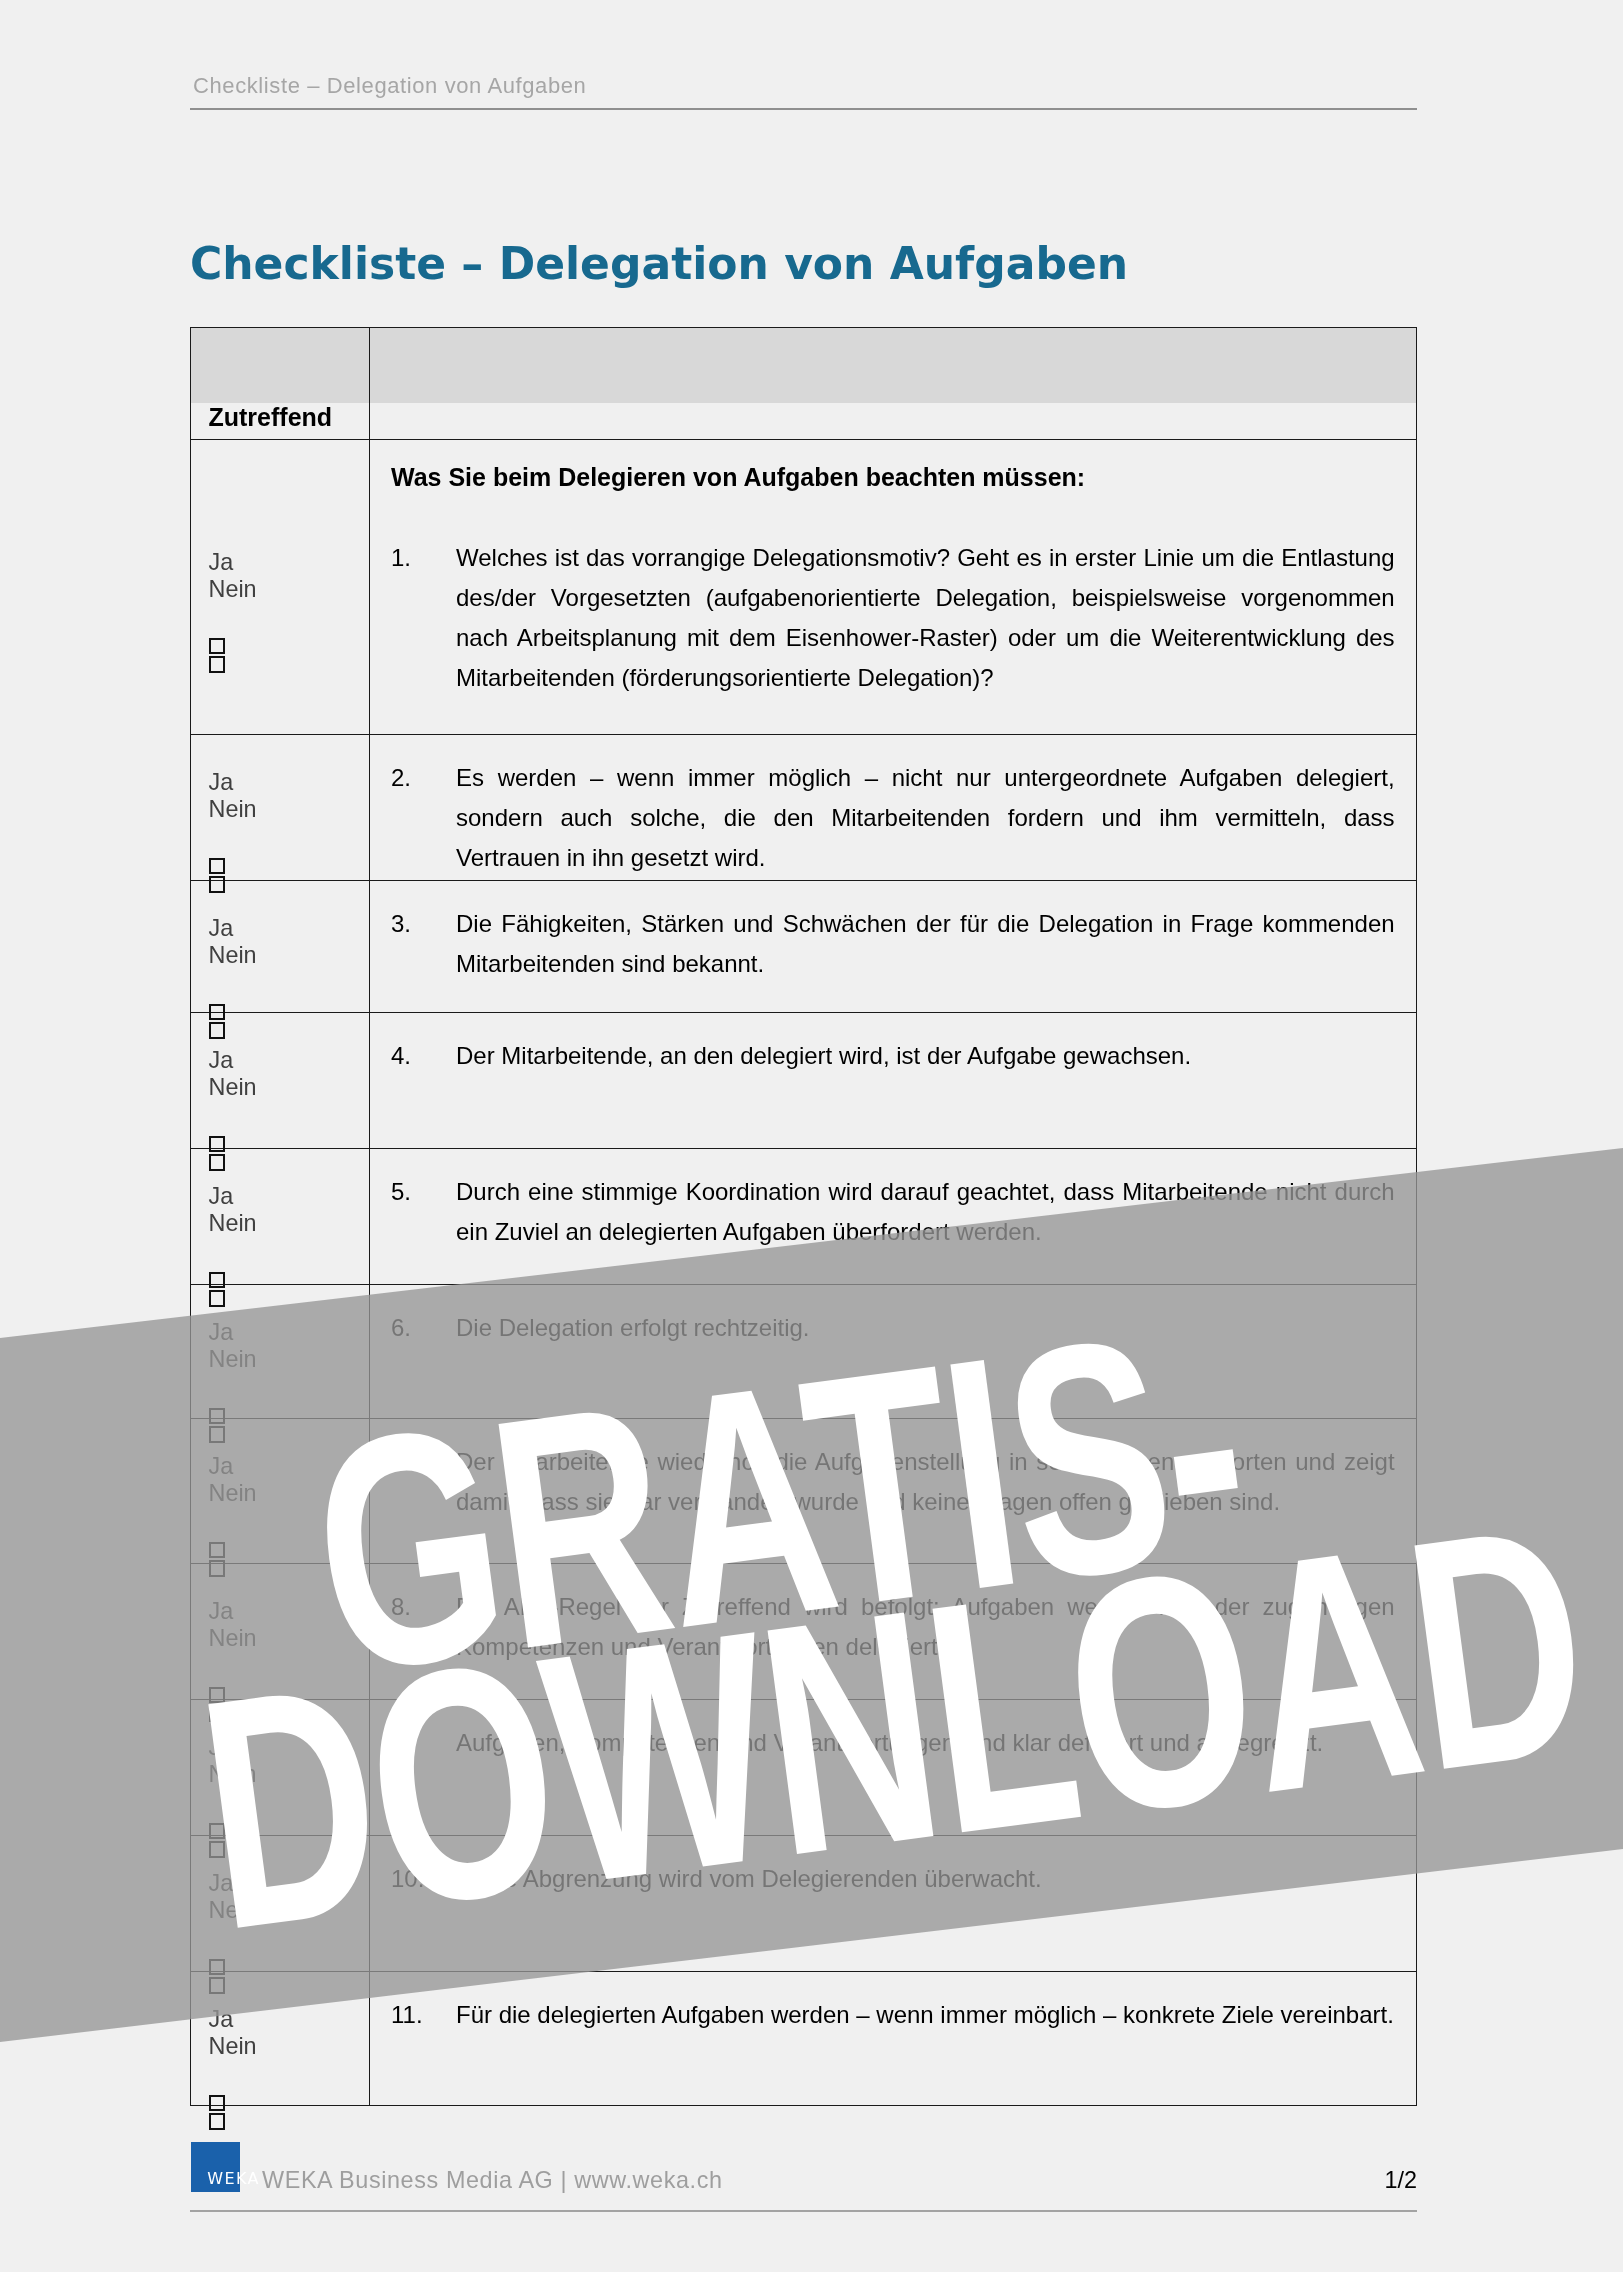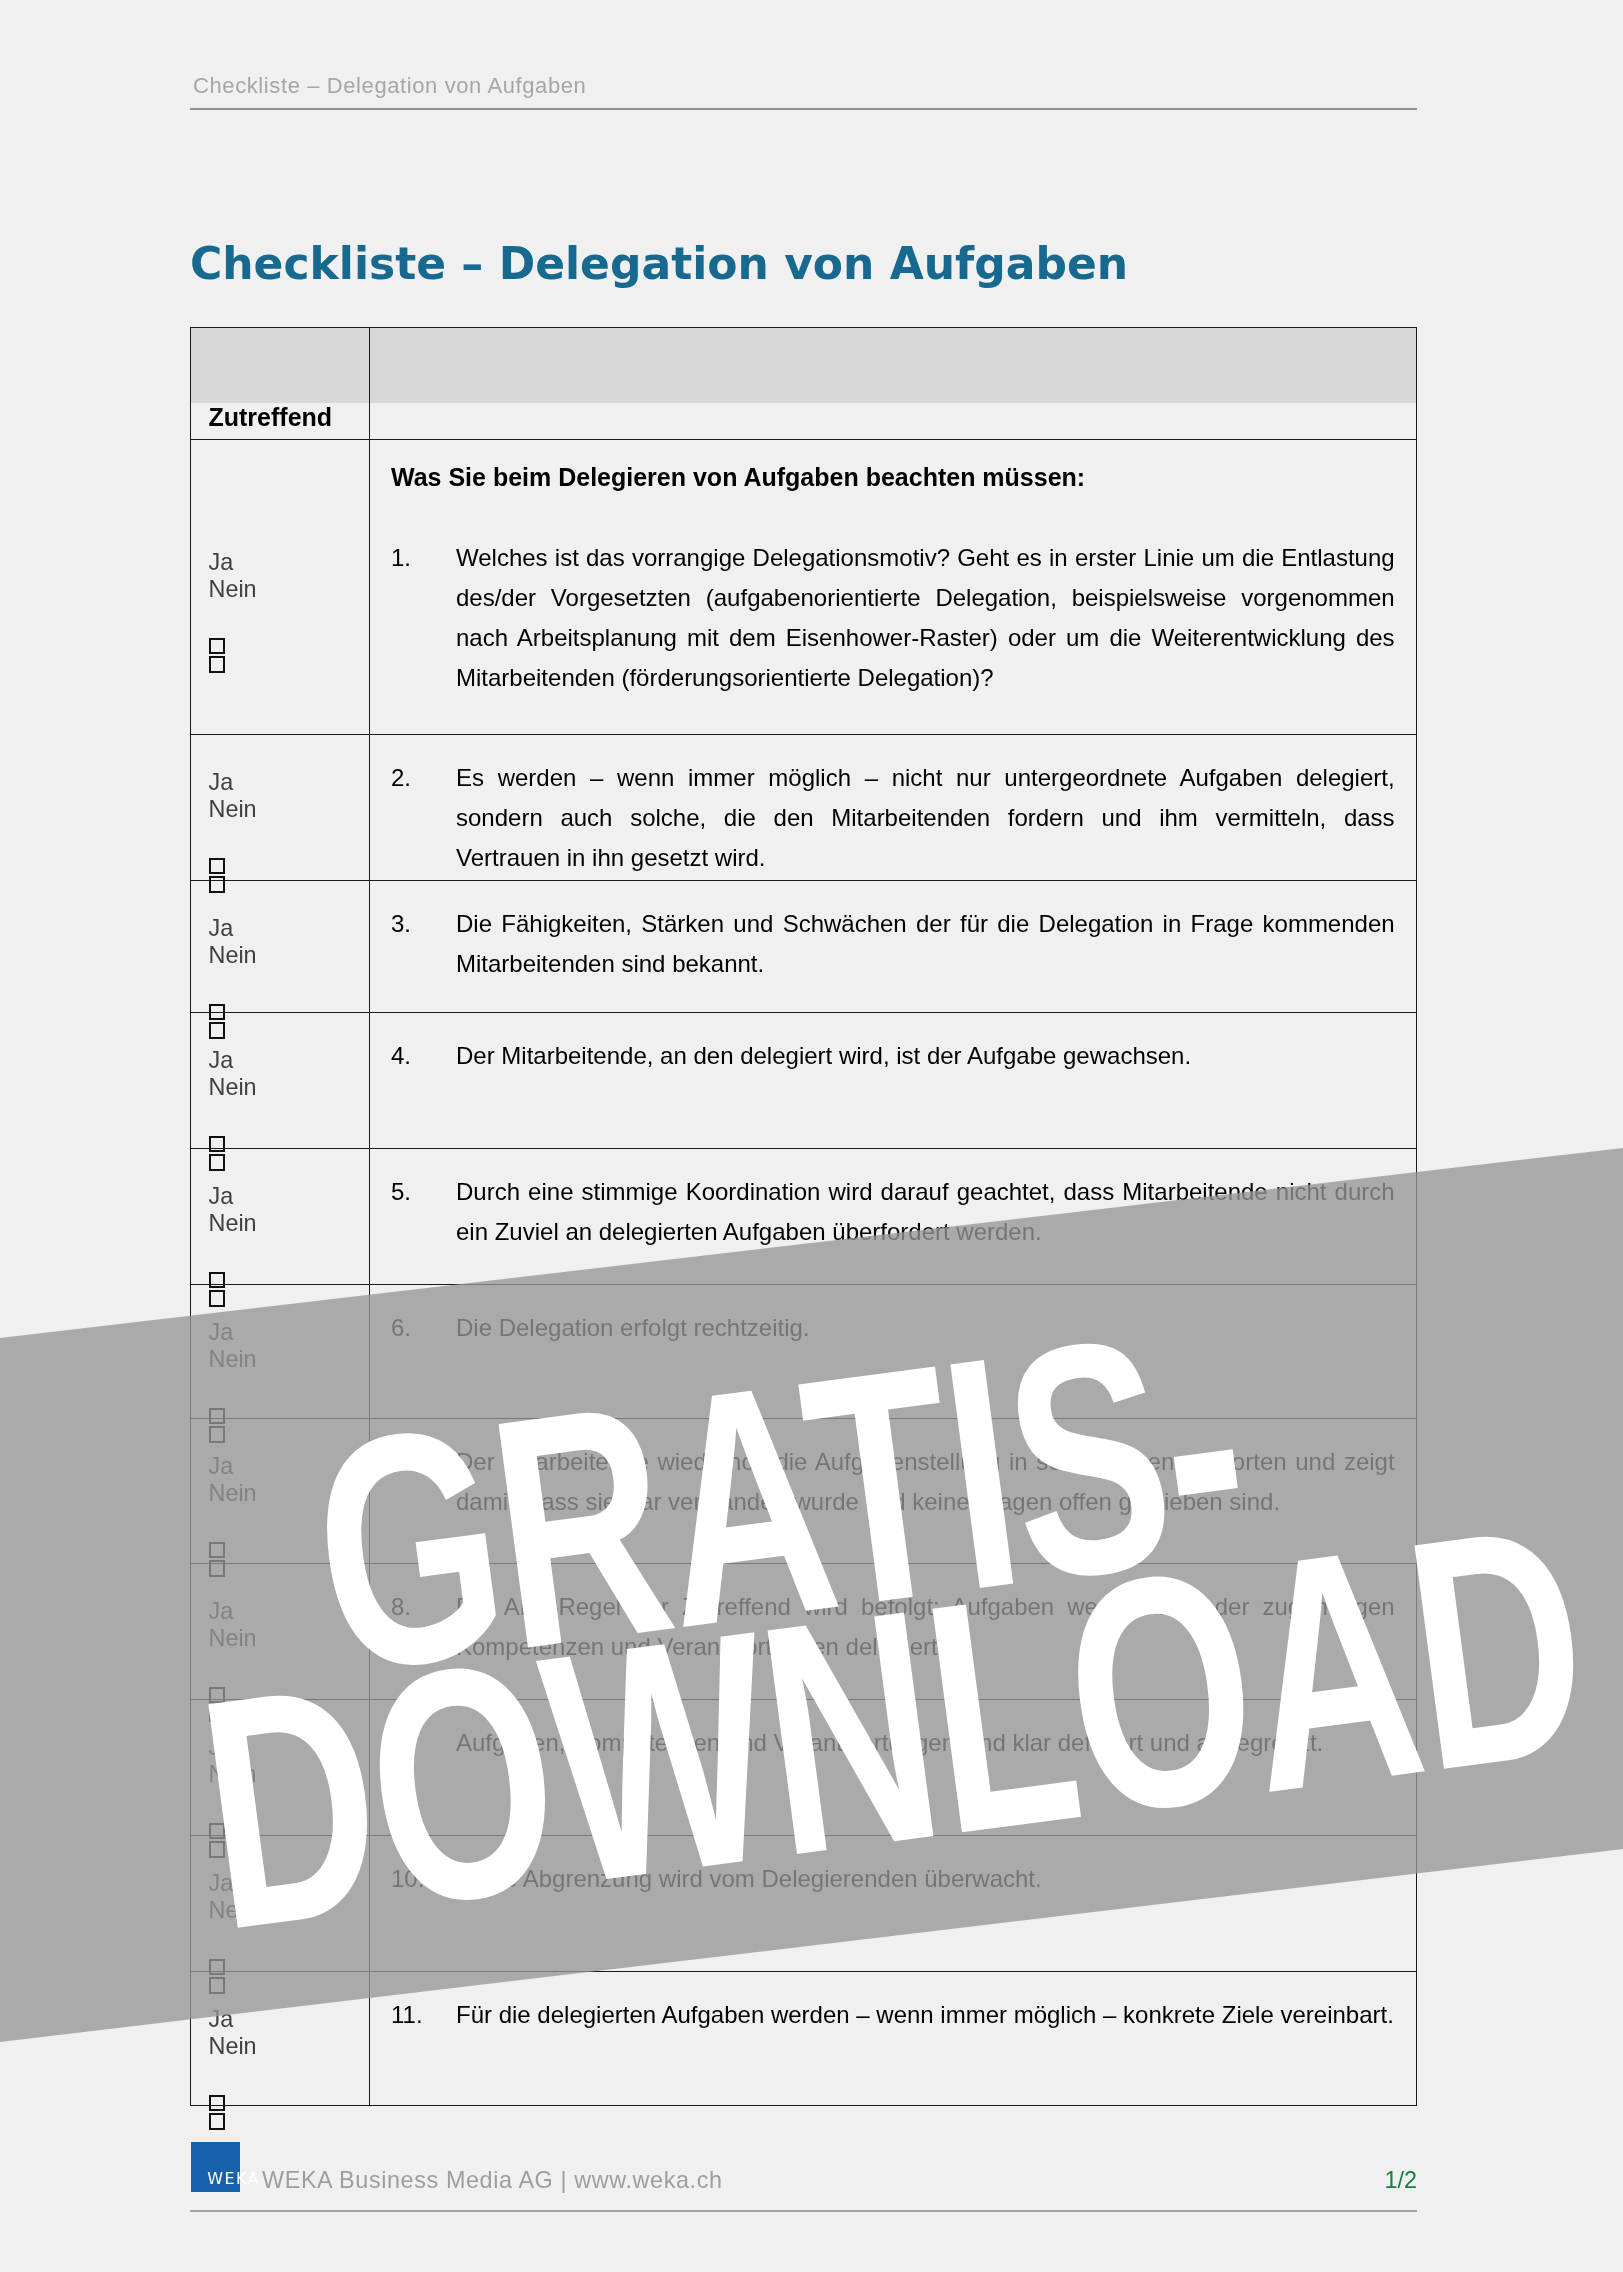--- a/index.html
+++ b/index.html
@@ -97,21 +97,21 @@
     color:#fff;font-size:16px;font-weight:normal;letter-spacing:1.3px;
     font-family:"DejaVu Sans","Liberation Sans",sans-serif;
     margin-left:36px;
   }
   .footer-company{
     position:absolute;left:262px;top:2167px;
     font-size:23.4px;color:#9e9e9e;letter-spacing:0.6px;white-space:nowrap;
   }
   .footer-page{
     position:absolute;right:206px;top:2167px;
-    font-size:23.4px;color:#15803d;
+    font-size:23.4px;color:#000000;
   }
   .footer-rule{
     position:absolute;left:190px;top:2210px;width:1227px;height:1.9px;
     background:#a3a3a3;
   }
 </style>
 </head>
 <body>
 
 <div id="page">

